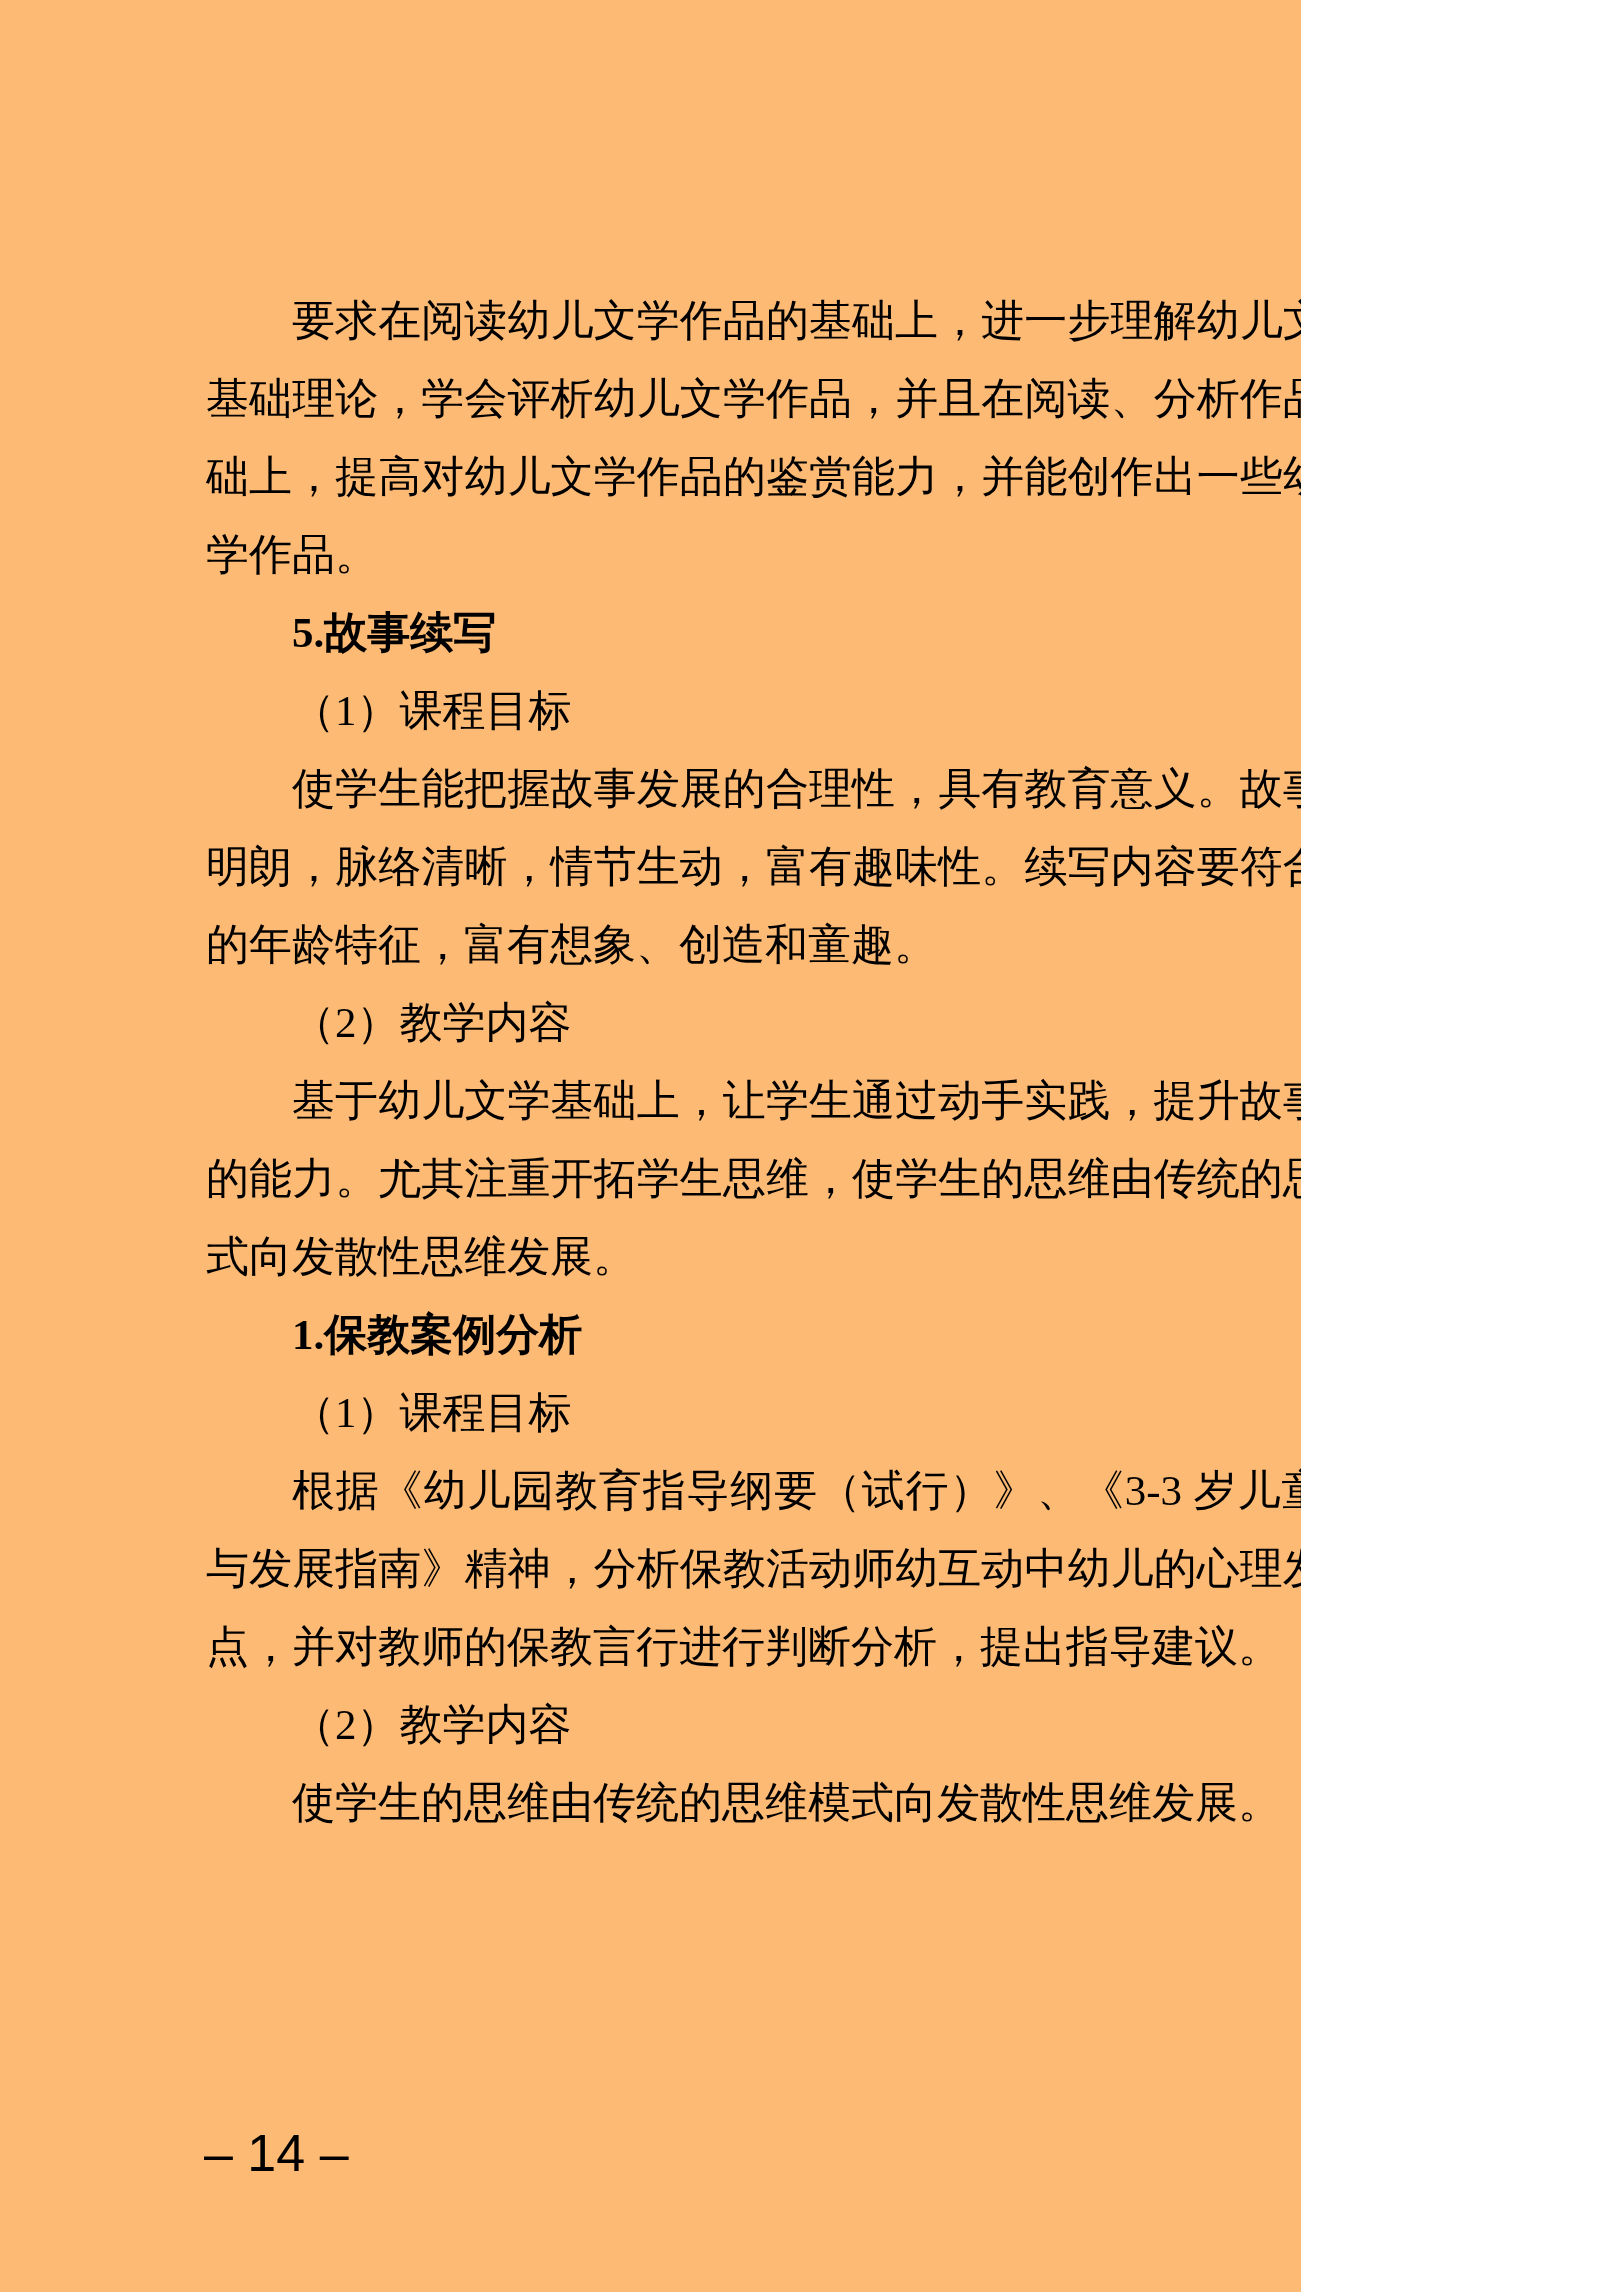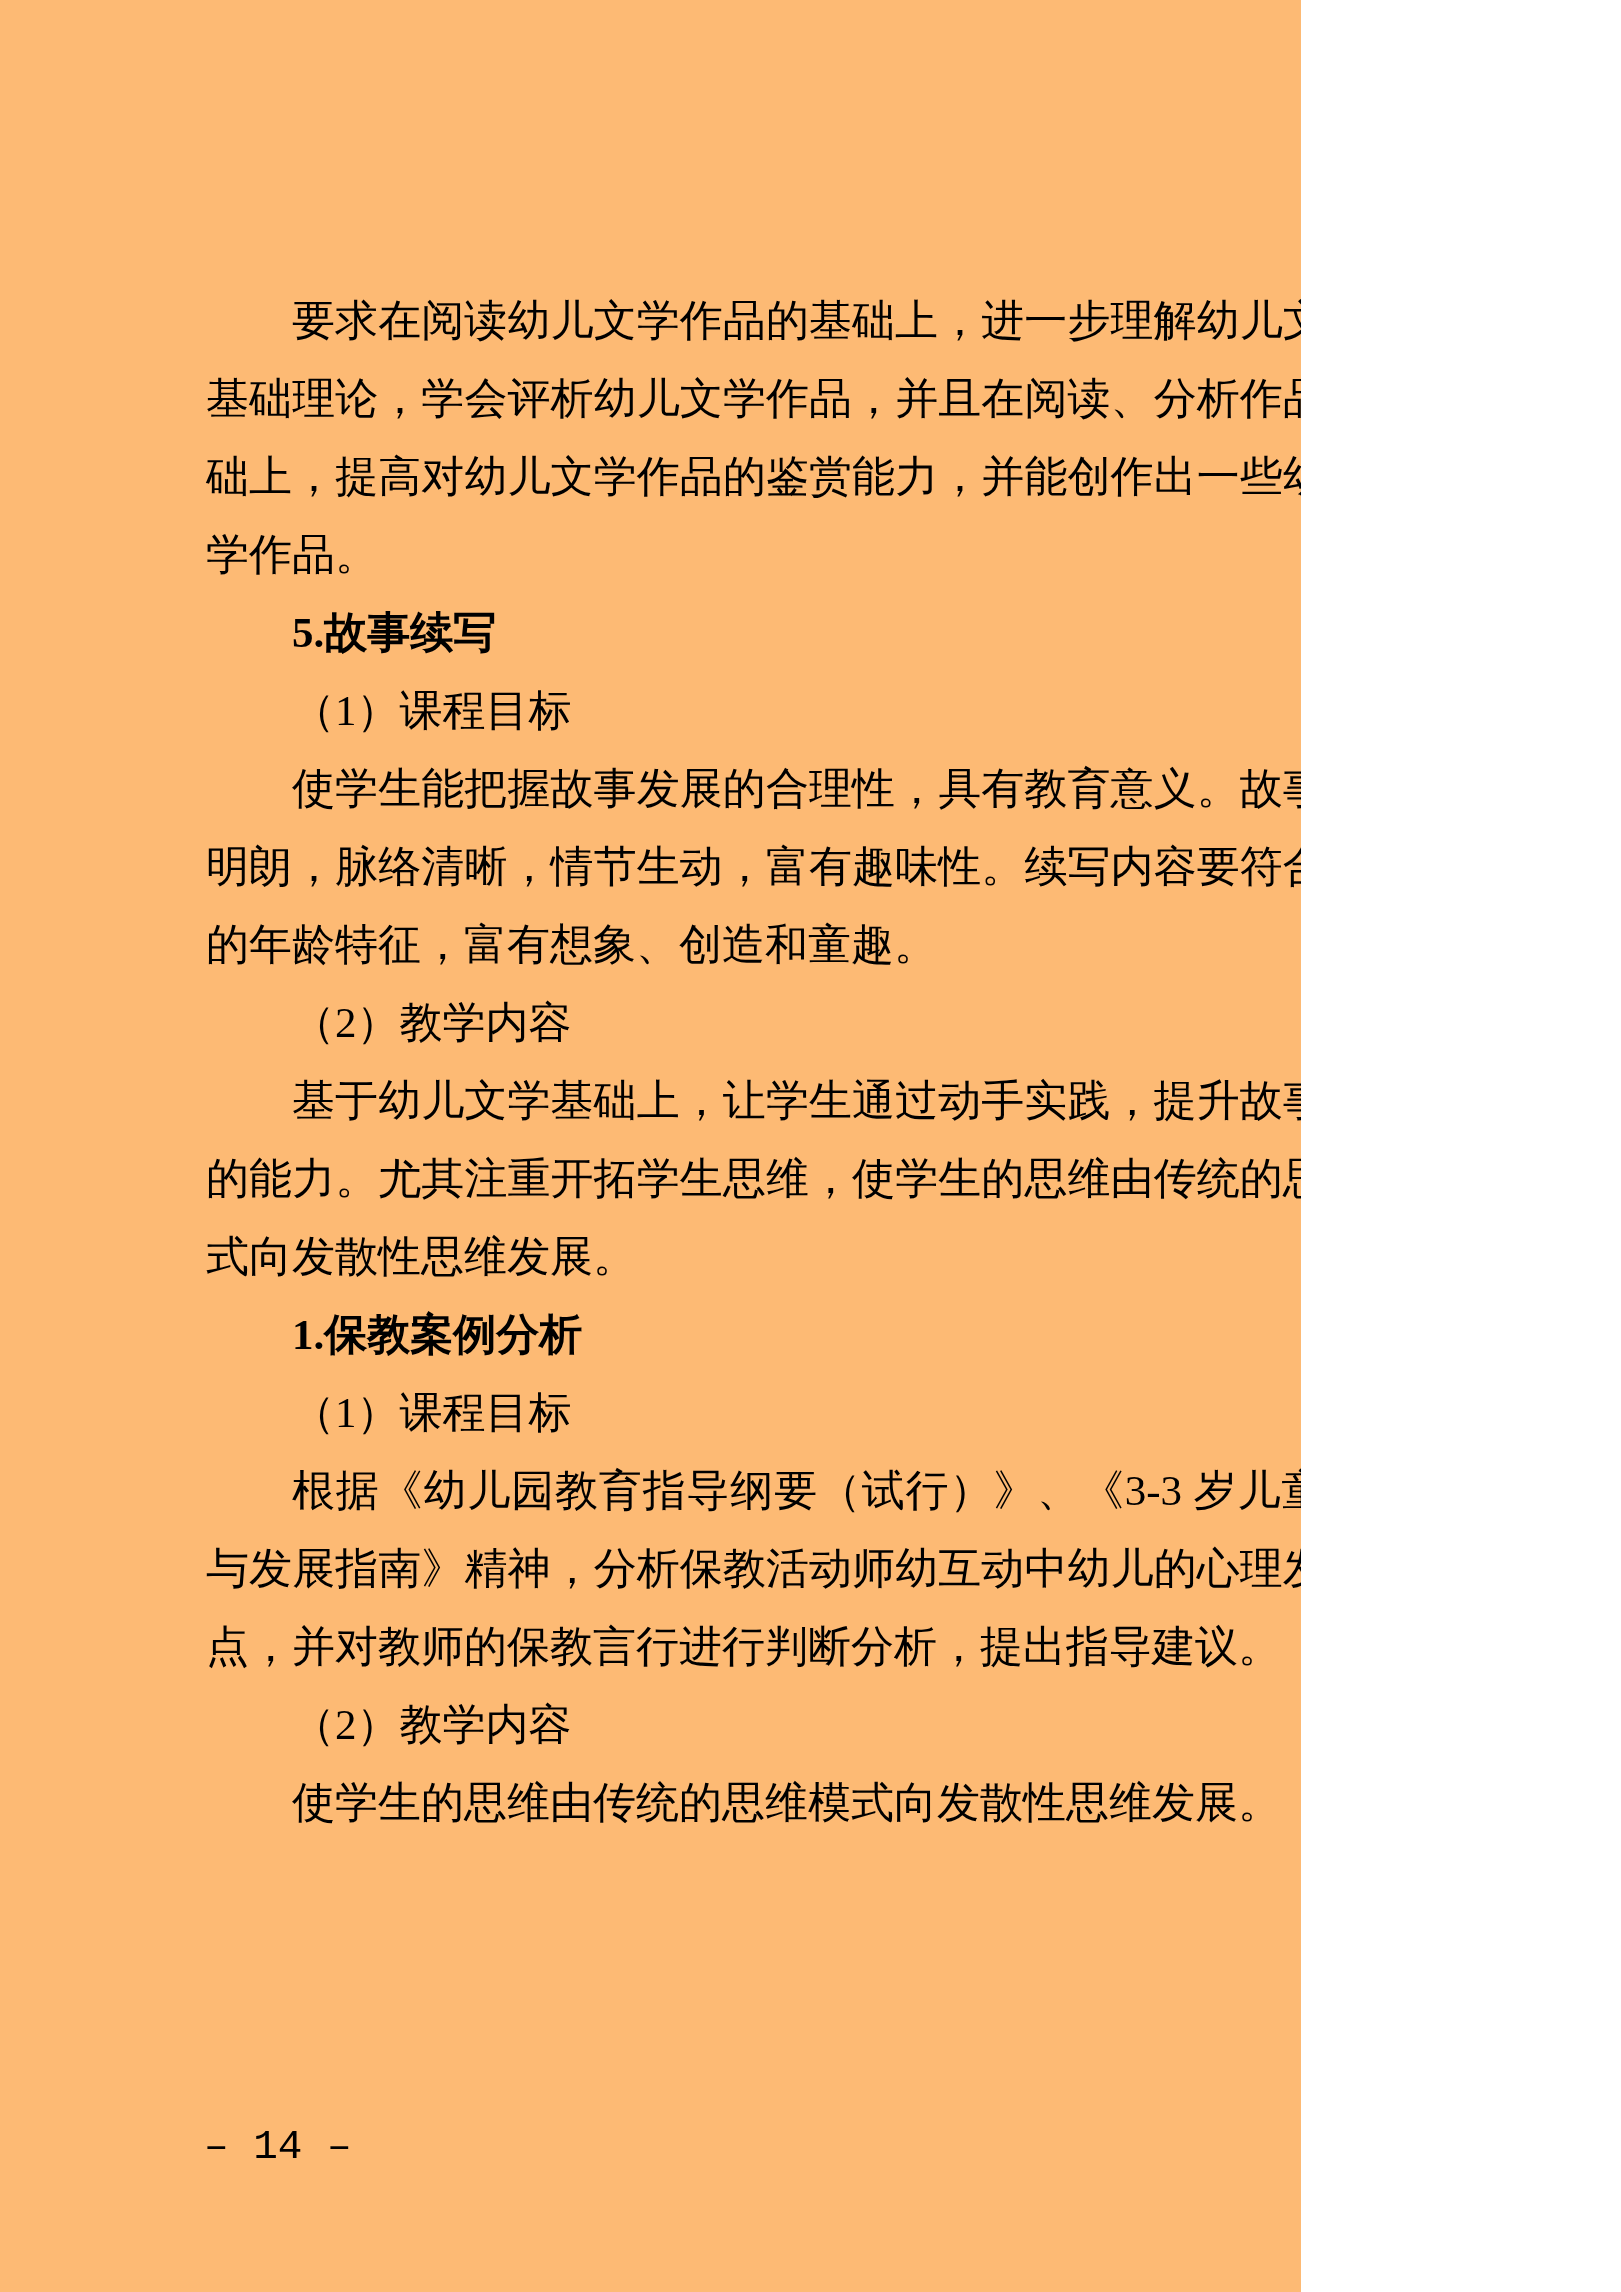--- a/index.html
+++ b/index.html
@@ -33,24 +33,24 @@
     padding: 0;
     text-indent: 2em;
   }
   .doc p.heading {
     font-weight: bold;
   }
   .footer {
     position: absolute;
     left: 204px;
     top: 2127px;
-    font-size: 41px;
+    font-size: 52px;
     line-height: 1;
     color: #000000;
-    font-family: Liberation Mono, monospace;
+    font-family: Liberation Sans, sans-serif;
   }
 </style>
 </head>
 <body>
 
 <div class="page">
   <div class="doc">
     <p class="body">要求在阅读幼儿文学作品的基础上，进一步理解幼儿文学的基础理论，学会评析幼儿文学作品，并且在阅读、分析作品的基础上，提高对幼儿文学作品的鉴赏能力，并能创作出一些幼儿文学作品。</p>
     <p class="heading">5.故事续写</p>
     <p class="subheading">（1）课程目标</p>

